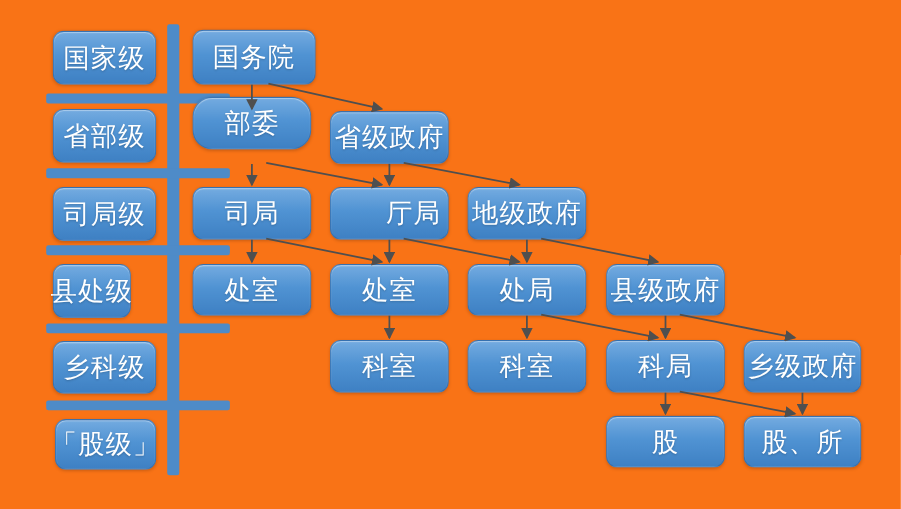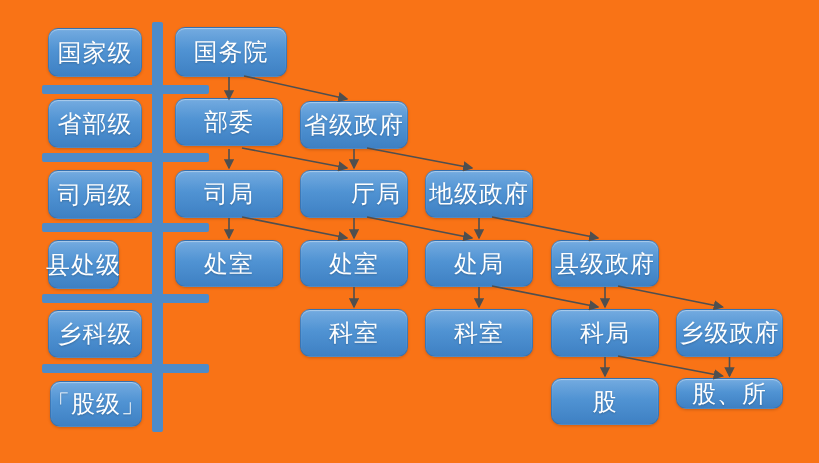--- a/index.html
+++ b/index.html
@@ -33,35 +33,35 @@
   <div class="bar" style="left:42px;top:364px;width:167px;height:9px;"></div>
 
   <div class="box level" style="left:48px;top:28px;width:94px;height:49px;">国家级</div>
   <div class="box level" style="left:48px;top:99px;width:94px;height:49px;">省部级</div>
   <div class="box level" style="left:48px;top:170px;width:94px;height:49px;">司局级</div>
   <div class="box level" style="left:48px;top:240px;width:71px;height:49px;">县处级</div>
   <div class="box level" style="left:48px;top:310px;width:94px;height:48px;">乡科级</div>
   <div class="box level" style="left:50px;top:381px;width:92px;height:46px;">「股级」</div>
 
   <div class="box" style="left: 175px; top: 27px; width: 112px; height: 50px; text-align: center;">国务院</div>
-  <div class="box" style="left: 175px; top: 98px; width: 108px; height: 48px;">部委</div>
+  <div class="box" style="left: 175px; top: 88px; width: 108px; height: 48px; border-radius: 18px;">部委</div>
   <div class="box" style="left: 300px; top: 101px; width: 108px; height: 48px;">省级政府</div>
   <div class="box" style="left: 175px; top: 170px; width: 108px; height: 48px;">司局</div>
   <div class="box" style="left: 300px; top: 170px; width: 108px; height: 48px; padding-left: 44px;">厅局</div>
   <div class="box" style="left: 425px; top: 170px; width: 108px; height: 48px;">地级政府</div>
   <div class="box" style="left: 175px; top: 240px; width: 108px; height: 47px;">处室</div>
   <div class="box" style="left: 300px; top: 240px; width: 108px; height: 47px;">处室</div>
   <div class="box" style="left: 425px; top: 240px; width: 108px; height: 47px;">处局</div>
   <div class="box" style="left: 551px; top: 240px; width: 108px; height: 47px;">县级政府</div>
   <div class="box" style="left: 300px; top: 309px; width: 108px; height: 48px;">科室</div>
   <div class="box" style="left: 425px; top: 309px; width: 108px; height: 48px;">科室</div>
   <div class="box" style="left: 551px; top: 309px; width: 108px; height: 48px;">科局</div>
   <div class="box" style="left: 676px; top: 309px; width: 107px; height: 48px;">乡级政府</div>
   <div class="box" style="left: 551px; top: 378px; width: 108px; height: 47px;">股</div>
-  <div class="box" style="left: 676px; top: 378px; width: 107px; height: 31px;">股、所</div>
+  <div class="box" style="left: 676px; top: 378px; width: 107px; height: 47px;">股、所</div>
 
   <svg class="arrows" width="819" height="463" viewBox="0 0 819 463">
     <defs>
       <marker id="ah" viewBox="0 0 10 10" refX="8.5" refY="5" markerWidth="6.5" markerHeight="6.5" orient="auto">
         <path d="M0,0 L10,5 L0,10 Z" fill="#4f4f4f"></path>
       </marker>
     </defs>
     <g id="edge-lines">
         <line x1="229" y1="77" x2="229" y2="99" stroke="#4f4f4f" stroke-width="1.6" marker-end="url(#ah)"></line>
         <line x1="244" y1="76" x2="347" y2="99" stroke="#4f4f4f" stroke-width="1.6" marker-end="url(#ah)"></line>

